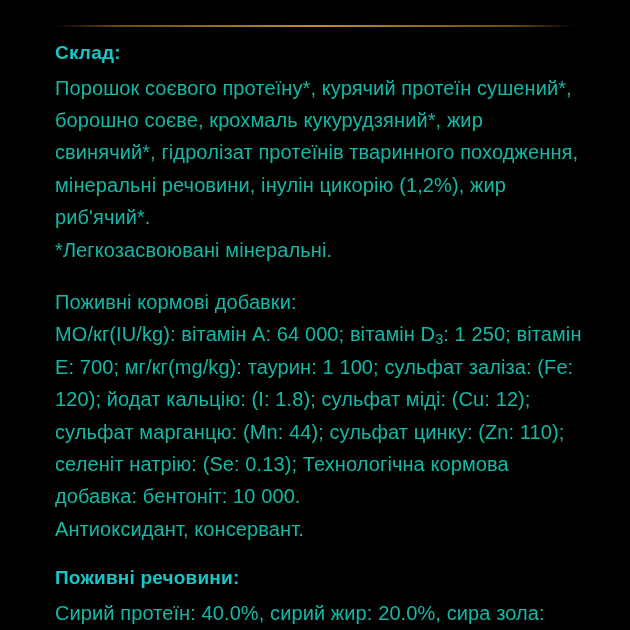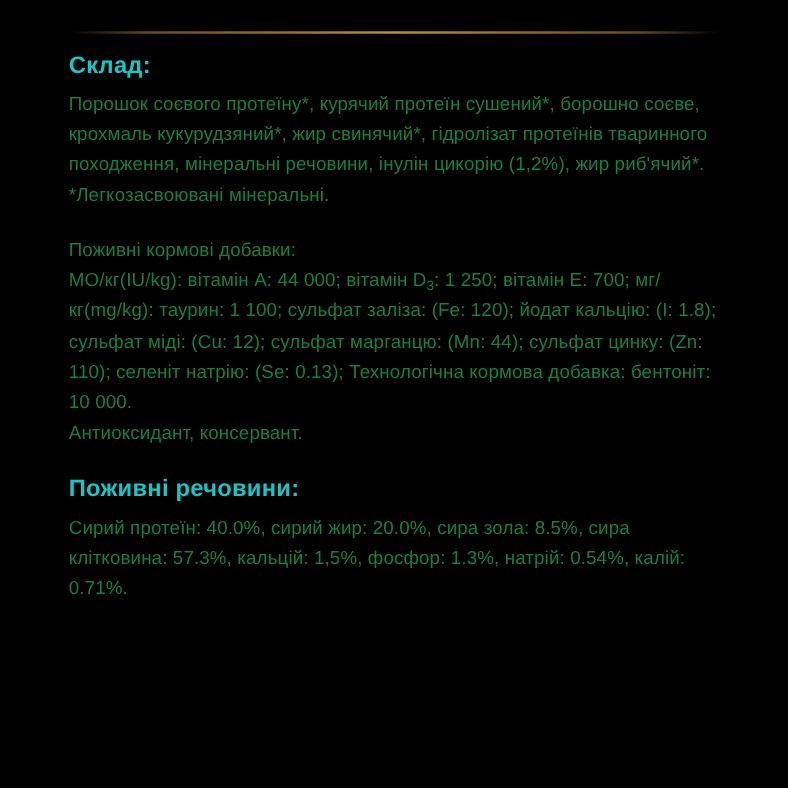--- a/index.html
+++ b/index.html
@@ -38,22 +38,22 @@
   }
   .section-title {
     color: #17c6c6;
     font-size: 19px;
     font-weight: bold;
     line-height: 1.35;
     margin: 0 0 6px 0;
     letter-spacing: 0.2px;
   }
   .body-text {
-    color: #15803d;
-    font-size: 15px;
+    color: #14b8a6;
+    font-size: 20px;
     line-height: 1.62;
     margin: 0;
     letter-spacing: 0.1px;
   }
   .body-text + .body-text {
     margin-top: 0px;
   }
   .sec-sklad { margin-bottom: 20px; }
   .sec-dobavky { margin-bottom: 20px; }
   .sec-pozhyvni { margin-bottom: 16px; }
@@ -74,21 +74,21 @@
   <div class="content">
 
     <div class="section sec-sklad">
       <h2 class="section-title">Склад:</h2>
       <p class="body-text">Порошок соєвого протеїну*, курячий протеїн сушений*, борошно соєве, крохмаль кукурудзяний*, жир свинячий*, гідролізат протеїнів тваринного походження, мінеральні речовини, інулін цикорію (1,2%), жир риб'ячий*.</p>
       <p class="body-text">*Легкозасвоювані мінеральні.</p>
     </div>
 
     <div class="section sec-dobavky">
       <p class="body-text">Поживні кормові добавки:</p>
-      <p class="body-text"><span>МО/кг(IU/kg): вітамін A: 44 000; вітамін D</span><sub>3</sub><span>: 1 250; вітамін E: 700; мг/кг(mg/kg): таурин: 1 100; сульфат заліза: (Fe: 120); йодат кальцію: (I: 1.8); сульфат міді: (Cu: 12); сульфат марганцю: (Mn: 44); сульфат цинку: (Zn: 110); селеніт натрію: (Se: 0.13); Технологічна кормова добавка: бентоніт: 10 000.</span></p>
+      <p class="body-text"><span>МО/кг(IU/kg): вітамін A: 64 000; вітамін D</span><sub>3</sub><span>: 1 250; вітамін E: 700; мг/кг(mg/kg): таурин: 1 100; сульфат заліза: (Fe: 120); йодат кальцію: (I: 1.8); сульфат міді: (Cu: 12); сульфат марганцю: (Mn: 44); сульфат цинку: (Zn: 110); селеніт натрію: (Se: 0.13); Технологічна кормова добавка: бентоніт: 10 000.</span></p>
       <p class="body-text">Антиоксидант, консервант.</p>
     </div>
 
     <div class="section sec-pozhyvni">
       <h2 class="section-title">Поживні речовини:</h2>
       <p class="body-text">Сирий протеїн: 40.0%, сирий жир: 20.0%, сира зола: 8.5%, сира клітковина: 57.3%, кальцій: 1,5%, фосфор: 1.3%, натрій: 0.54%, калій: 0.71%.</p>
     </div>
 
   </div>
 </div>

